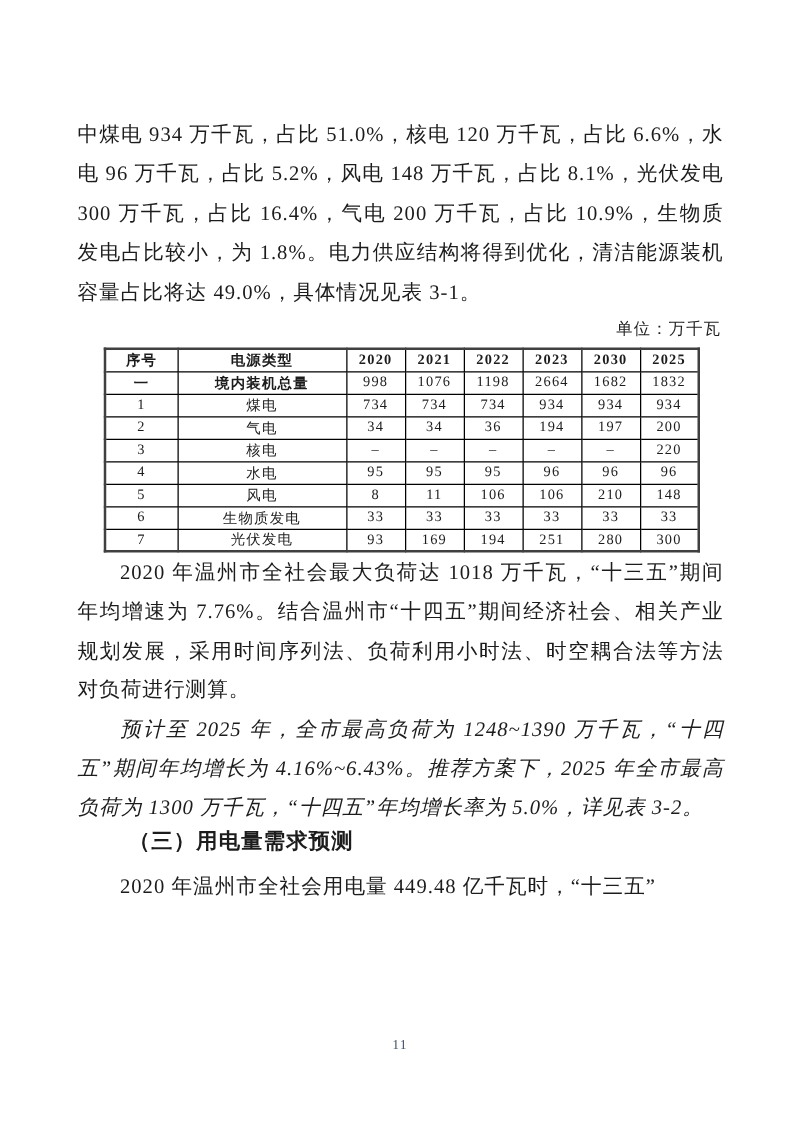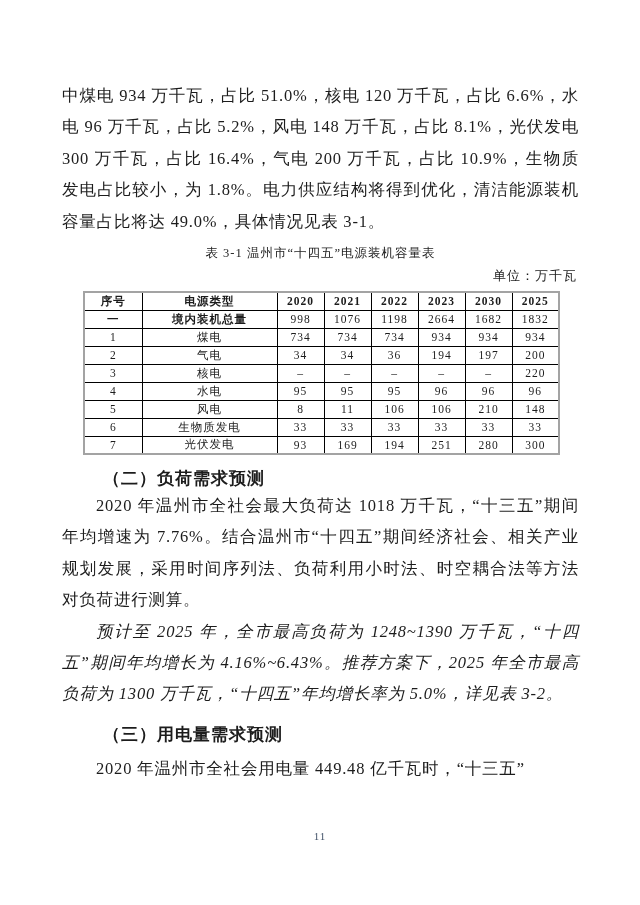--- a/index.html
+++ b/index.html
@@ -9,21 +9,21 @@
     width: 640px;
     height: 905px;
     background: #ffffff;
     font-family: "Liberation Serif", "DejaVu Serif", serif;
     color: #1c1c1c;
     overflow: hidden;
   }
   .content {
     position: absolute;
     left: 62px;
-    top: 80px;
+    top: 92px;
     width: 517px;
   }
   .para {
     font-size: 16.5px;
     line-height: 31.4px;
     text-align: justify;
     letter-spacing: 0.8px;
   }
   .para.indent { text-indent: 34px; }
   .table-caption {
@@ -37,21 +37,21 @@
     text-align: right;
     font-size: 13px;
     padding-right: 2px;
     letter-spacing: 1px;
   }
   table.cap-table {
     width: 475px;
     margin: 6px 0 0 21px;
     border-collapse: collapse;
     table-layout: fixed;
-    border: 2px solid #a3a3a3;
+    border: 2px solid #404040;
   }
   table.cap-table th,
   table.cap-table td {
     border: 1px solid #000;
     text-align: center;
     vertical-align: middle;
     font-size: 11.5px;
     height: 18px;
     padding: 0 2px;
     font-weight: normal;
@@ -60,21 +60,21 @@
   table.cap-table th { font-weight: bold; }
   table.cap-table td.bold { font-weight: bold; }
   .heading {
     margin-top: 13px;
     font-size: 17px;
     font-weight: bold;
     text-indent: 41px;
     letter-spacing: 1px;
     line-height: 22px;
   }
-  .heading.h3 { margin-top: 14px; }
+  .heading.h3 { margin-top: 2px; font-family: Liberation Mono, monospace; }
   .p2 { margin-top: 0; }
   .p3 { margin-top: 0; font-style: italic; }
   .p4 { margin-top: 7px; }
   .page-number {
     position: absolute;
     left: 0;
     right: 0;
     top: 830px;
     text-align: center;
     font-size: 11px;
@@ -83,21 +83,20 @@
   }
 </style>
 </head>
 <body>
 
 <div class="page">
   <div class="content">
 
     <div class="para">中煤电 934 万千瓦，占比 51.0%，核电 120 万千瓦，占比 6.6%，水电 96 万千瓦，占比 5.2%，风电 148 万千瓦，占比 8.1%，光伏发电 300 万千瓦，占比 16.4%，气电 200 万千瓦，占比 10.9%，生物质发电占比较小，为 1.8%。电力供应结构将得到优化，清洁能源装机容量占比将达 49.0%，具体情况见表 3-1。</div>
 
-    <div class="table-caption">表 3-1  温州市“十四五”电源装机容量表</div>
     <div class="unit-line">单位：万千瓦</div>
 
     <table class="cap-table">
       <colgroup>
         <col style="width:58px">
           <col style="width:135px">
         <col style="width:47px">
           <col style="width:47px">
           <col style="width:47px">
         <col style="width:47px">
@@ -193,21 +192,20 @@
           <td>93</td>
           <td>169</td>
           <td>194</td>
           <td>251</td>
           <td>280</td>
           <td>300</td>
         </tr>
       </tbody>
     </table>
 
-    <div class="heading">（二）负荷需求预测</div>
 
     <div class="para indent p2">2020 年温州市全社会最大负荷达 1018 万千瓦，“十三五”期间年均增速为 7.76%。结合温州市“十四五”期间经济社会、相关产业规划发展，采用时间序列法、负荷利用小时法、时空耦合法等方法对负荷进行测算。</div>
 
     <div class="para indent p3">预计至 2025 年，全市最高负荷为 1248~1390 万千瓦，“十四五”期间年均增长为 4.16%~6.43%。推荐方案下，2025 年全市最高负荷为 1300 万千瓦，“十四五”年均增长率为 5.0%，详见表 3-2。</div>
 
     <div class="heading h3">（三）用电量需求预测</div>
 
     <div class="para indent p4">2020 年温州市全社会用电量 449.48 亿千瓦时，“十三五”</div>
 
   </div>

